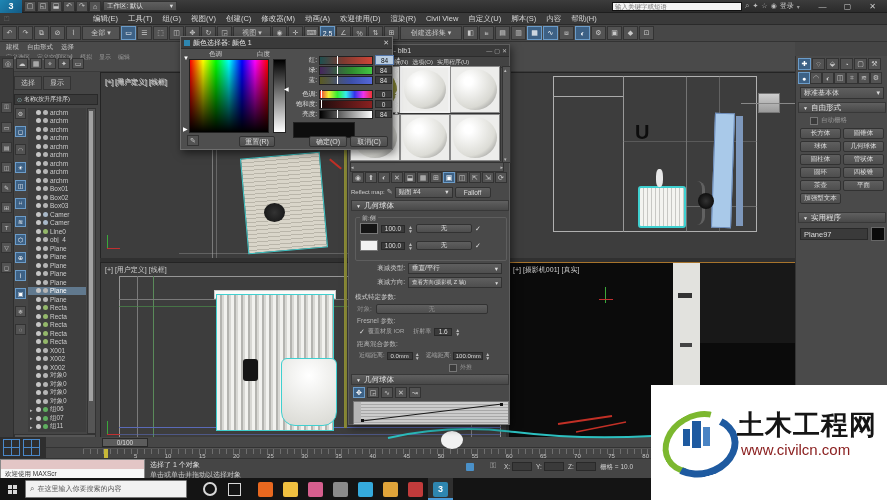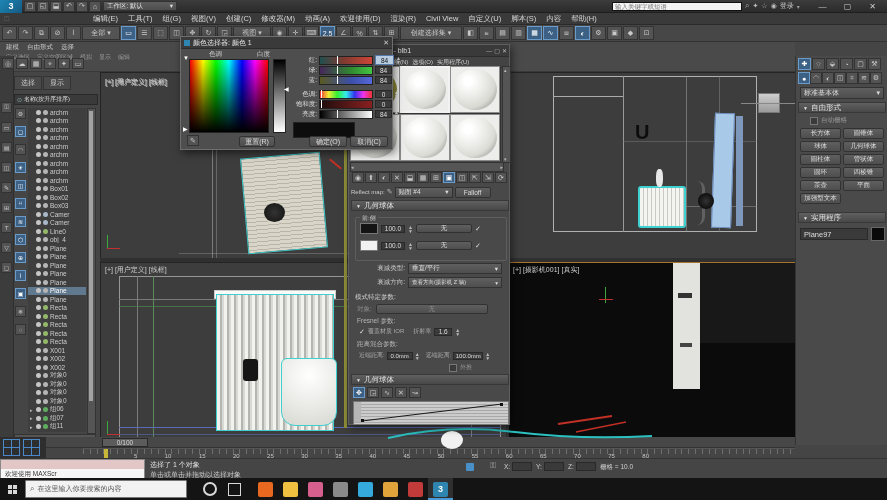--- a/index.html
+++ b/index.html
@@ -954,16 +954,27 @@
         <div class="appwrap" style="--c: #c13b3b;">
           <span class="appic"></span>
         </div>
 
         <div class="appwrap active" style="--c: #2e86b0;">
           <span class="appic">3</span>
         </div>
       </div>
   </div>
 
+  <div class="abs" style="left:651px;top:385px;width:236px;height:115px;background:#ffffff;z-index:50;">
+    <div class="abs" style="left:8px;top:24px;width:74px;height:62px;">
+      <div style="position:absolute;left:2px;top:4px;width:62px;height:48px;border:6px solid transparent;border-top-color:#7cb82f;border-left-color:#7cb82f;border-radius:50%;transform:rotate(-30deg);"></div>
+      <div style="position:absolute;left:4px;top:6px;width:62px;height:48px;border:7px solid transparent;border-bottom-color:#1e5aa0;border-right-color:#1e5aa0;border-radius:50%;transform:rotate(-15deg);"></div>
+      <div style="position:absolute;left:24px;top:20px;width:7px;height:17px;background:#1e5aa0;"></div>
+      <div style="position:absolute;left:33px;top:12px;width:9px;height:27px;background:#1e5aa0;"></div>
+      <div style="position:absolute;left:44px;top:18px;width:7px;height:19px;background:#4a84c4;"></div>
+    </div>
+    <div class="abs" style="left:86px;top:22px;font-size:27px;font-weight:900;color:#151515;letter-spacing:1px;font-family:'Liberation Sans','DejaVu Sans',sans-serif;">土木工程网</div>
+    <div class="abs" style="left:90px;top:56px;font-size:15px;color:#8b2020;">www.civilcn.com</div>
+  </div>
 
   <span class="abs" style="left:106px;top:78px;font-size:7px;color:#cfcfcf;z-index:6;">[+] [用户定义] [线框]</span>
 
 </div>
 
 </body></html>

